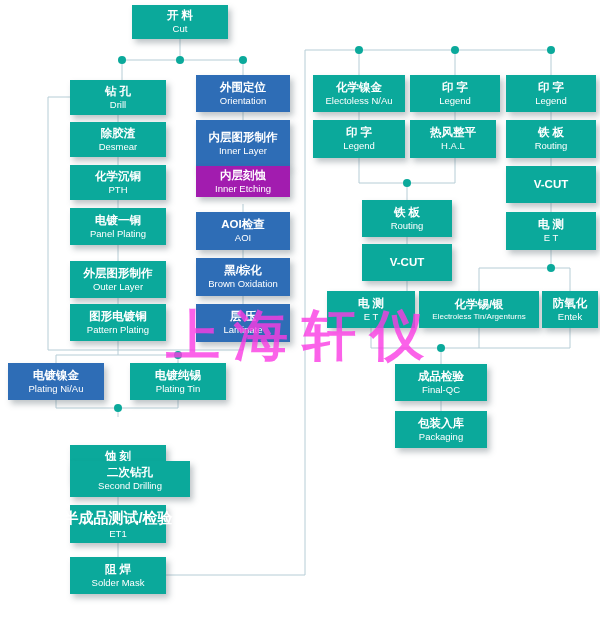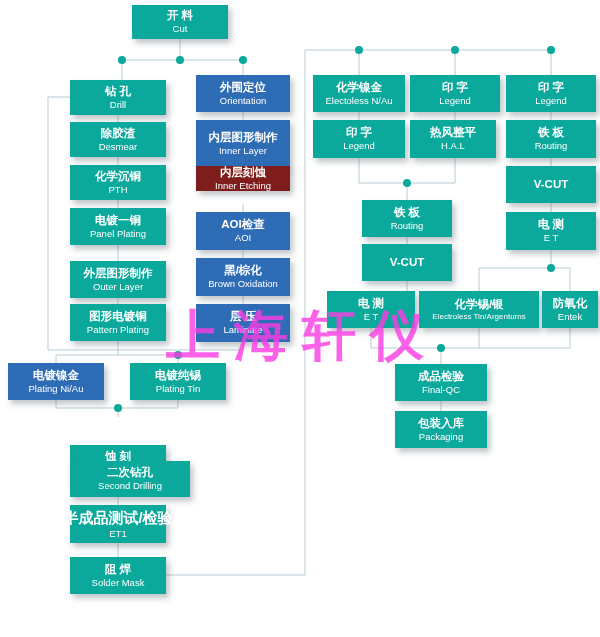--- a/index.html
+++ b/index.html
@@ -123,21 +123,21 @@
         <div class="en">Pattern Plating</div>
       </div>
       <div class="node" style="left: 196px; top: 75px; width: 94px; height: 37px; background: rgb(46, 109, 182);">
         <div class="zh">外围定位</div>
         <div class="en">Orientation</div>
       </div>
       <div class="node" style="left: 196px; top: 120px; width: 94px; height: 48px; background: rgb(46, 109, 182);">
         <div class="zh">内层图形制作</div>
         <div class="en">Inner Layer</div>
       </div>
-      <div class="node" style="left: 196px; top: 166px; width: 94px; height: 25px; background: #7f1d1d; text-align: center;">
+      <div class="node" style="left: 196px; top: 166px; width: 94px; height: 31px; background: #a21caf; text-align: center;">
         <div class="zh">内层刻蚀</div>
         <div class="en">Inner Etching</div>
       </div>
       <div class="node" style="left: 196px; top: 212px; width: 94px; height: 38px; background: rgb(46, 109, 182);">
         <div class="zh">AOI检查</div>
         <div class="en">AOI</div>
       </div>
       <div class="node" style="left: 196px; top: 258px; width: 94px; height: 38px; background: rgb(46, 109, 182);">
         <div class="zh">黑/棕化</div>
         <div class="en">Brown Oxidation</div>

